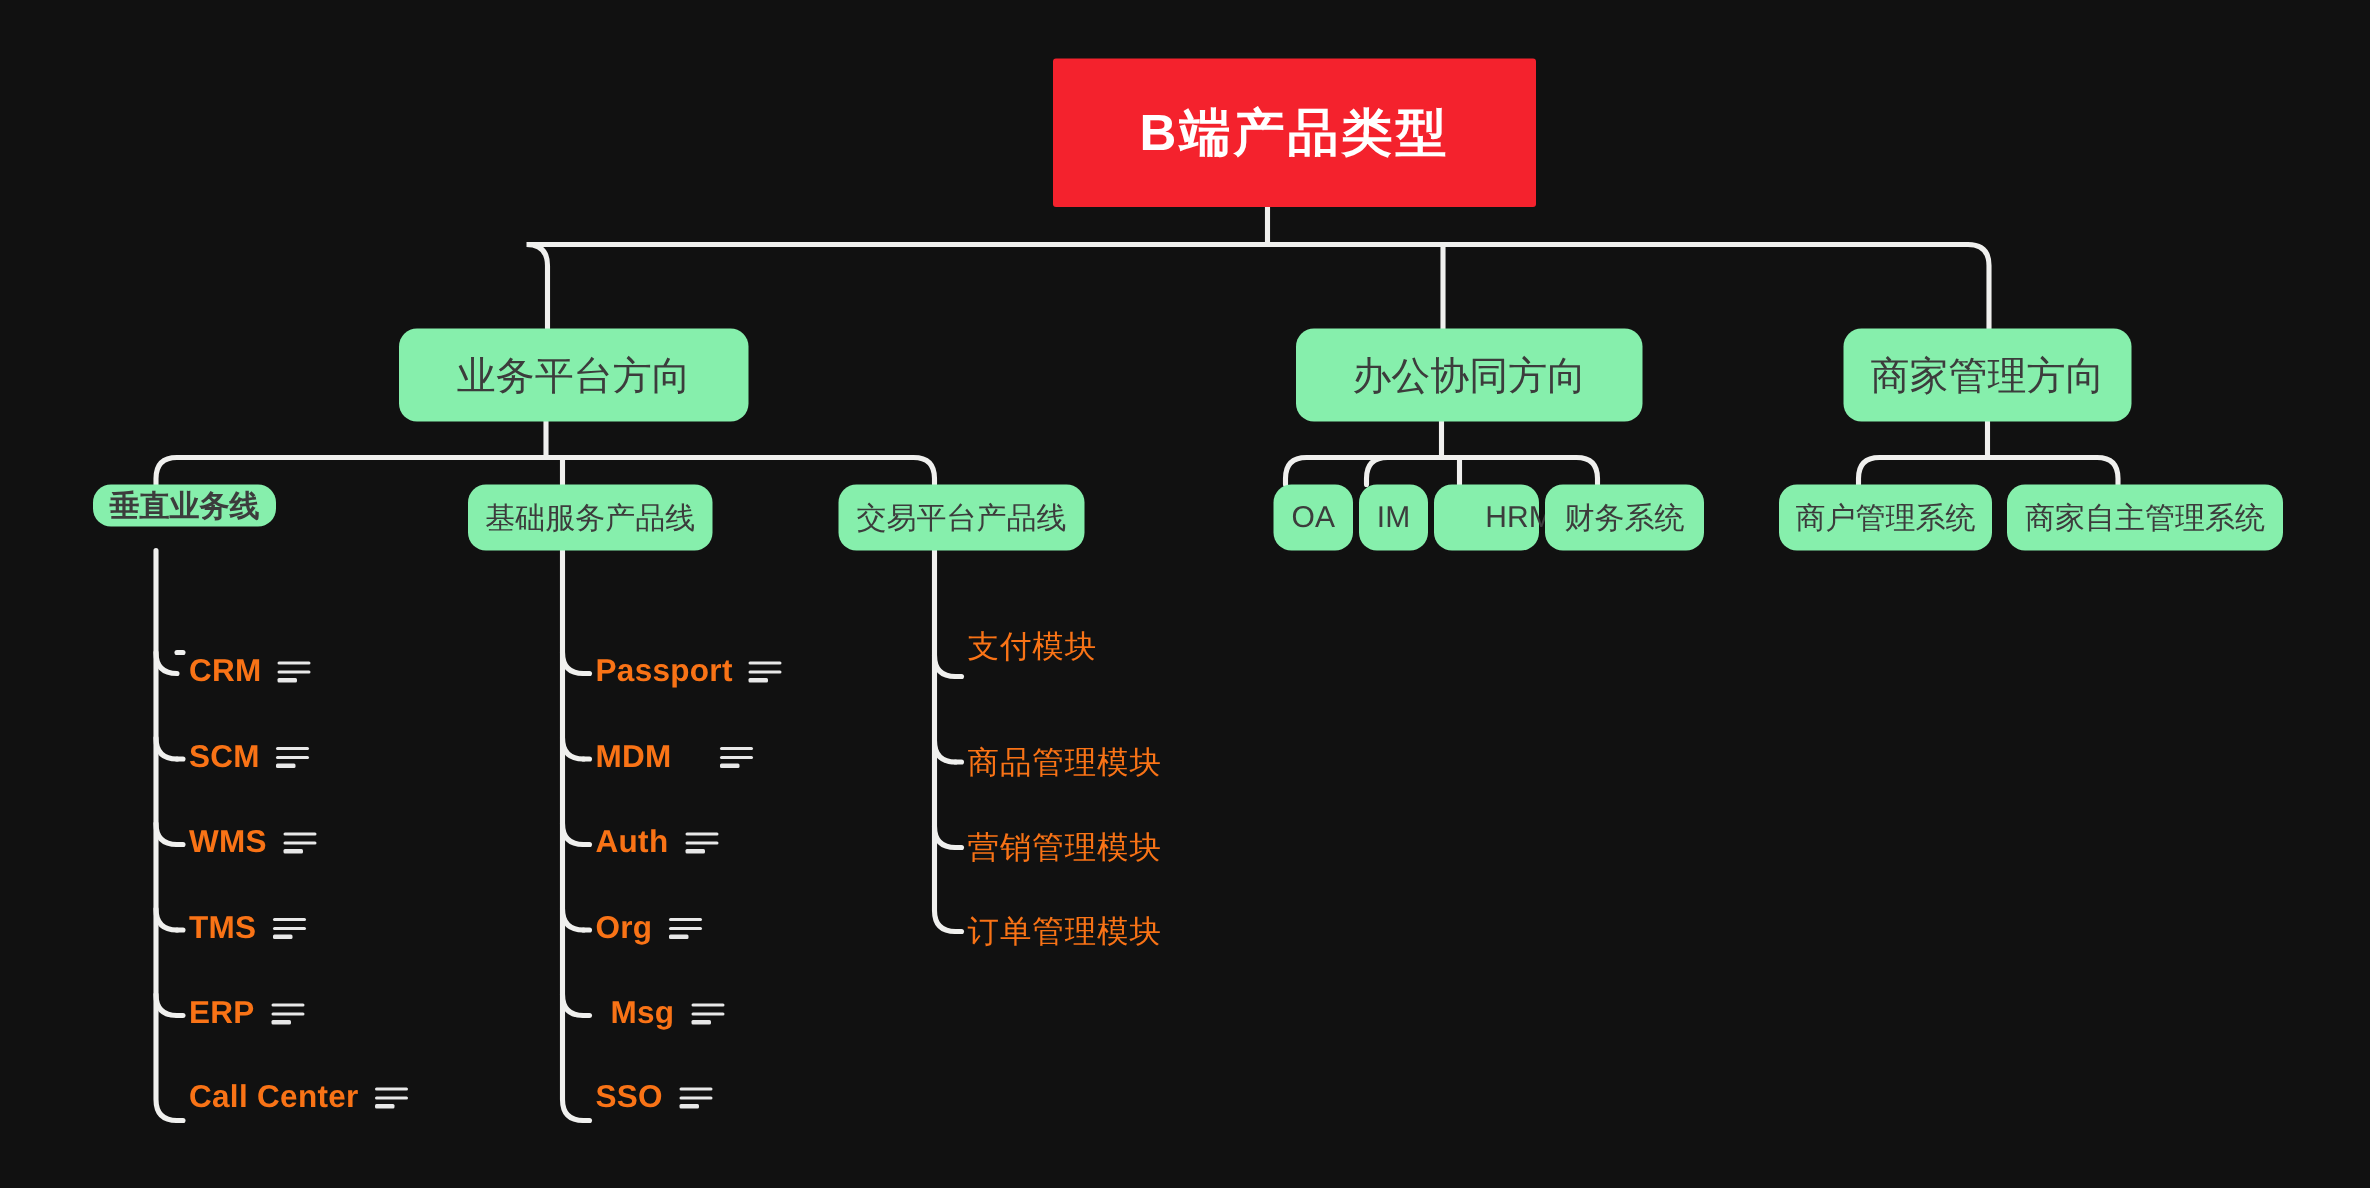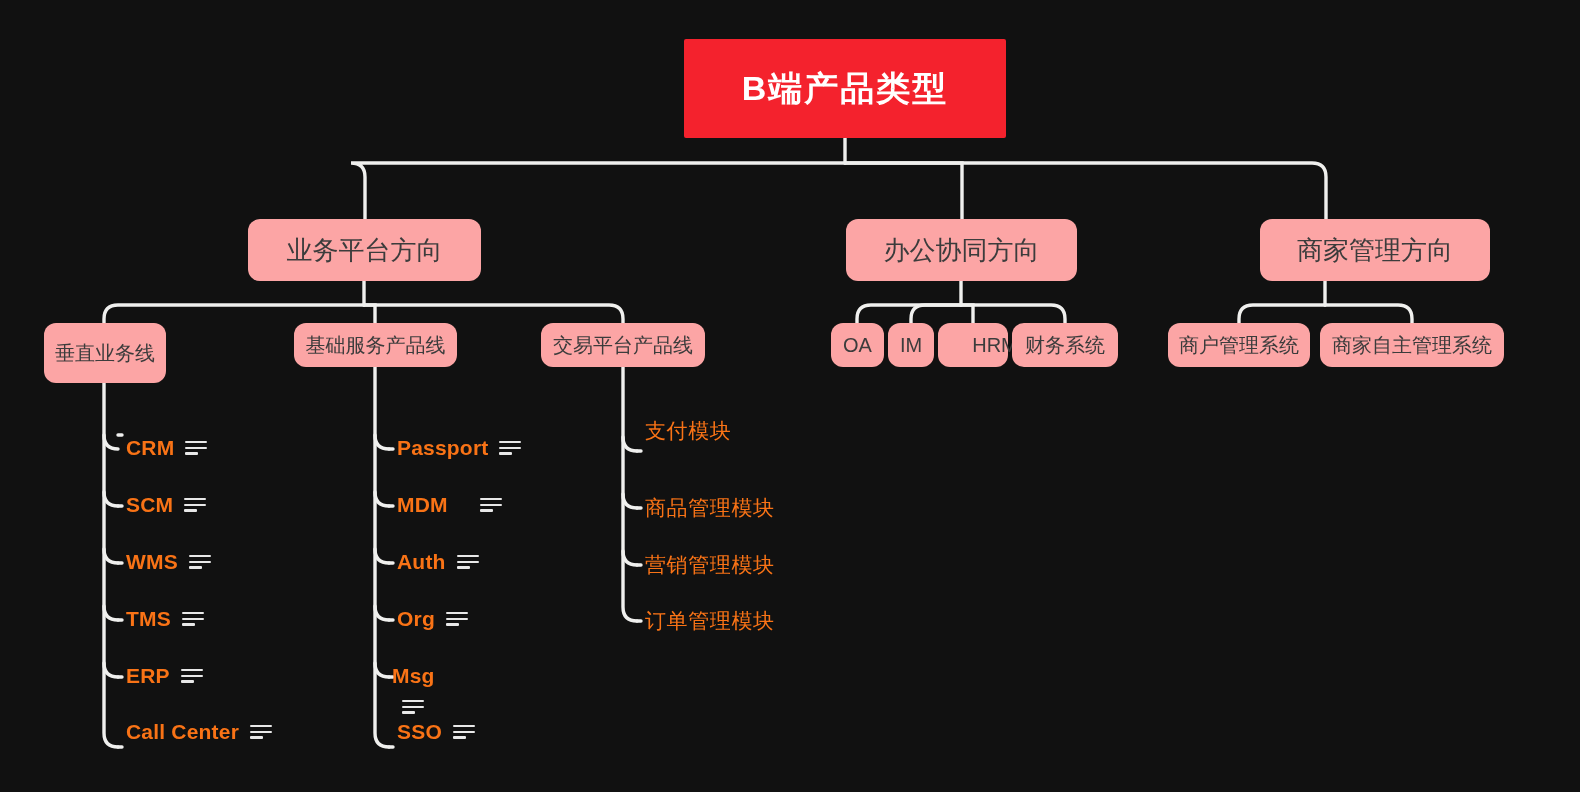--- a/index.html
+++ b/index.html
@@ -24,31 +24,32 @@
     pointer-events: none;
   }
   
   .node {
     position: absolute;
     display: flex;
     align-items: center;
     justify-content: center;
     box-sizing: border-box;
     white-space: nowrap;
+    margin-left: 18px;
   }
   .node-root {
     background: #f4222d;
     color: #ffffff;
     font-size: 34px;
     font-weight: 700;
     letter-spacing: 2px;
     border-radius: 2px;
   }
   .node-box {
-    background: #fca5a5;
+    background: #86efac;
     color: #3c3c3c;
     border-radius: 12px;
   }
   .lvl2 { font-size: 26px; }
   .lvl3 { font-size: 20px; }
   
   .leaf {
     position: absolute;
     display: flex;
     align-items: center;
@@ -149,23 +150,23 @@
       <path d="M637,621 L641,621"></path>
     </g>
   </svg>
 
   <div class="node node-root" style="left:684px; top:39px; width:322px; height:99px;">B端产品类型</div>
 
   <div class="node node-box lvl2" style="left:248px; top:219px; width:233px; height:62px;">业务平台方向</div>
 
   <div class="node node-box lvl2" style="left:846px; top:219px; width:231px; height:62px;">办公协同方向</div>
 
-  <div class="node node-box lvl2" style="left:1260px; top:219px; width:230px; height:62px;">商家管理方向</div>
-
-  <div class="node node-box lvl3" style="left:44px; top:323px; width:122px; height:60px;">垂直业务线</div>
+  <div class="node node-box lvl2" style="left:1211px; top:219px; width:192px; height:62px;">商家管理方向</div>
+
+  <div class="node node-box lvl3" style="left:44px; top:323px; width:122px; height:28px;font-weight:bold;">垂直业务线</div>
 
   <div class="node node-box lvl3" style="left:294px; top:323px; width:163px; height:44px;">基础服务产品线</div>
 
   <div class="node node-box lvl3" style="left:541px; top:323px; width:164px; height:44px;">交易平台产品线</div>
 
   <div class="node node-box lvl3" style="left:831px; top:323px; width:53px; height:44px;">OA</div>
 
   <div class="node node-box lvl3" style="left:888px; top:323px; width:46px; height:44px;">IM</div>
 
   <div class="node node-box lvl3" style="left:938px; top:323px; width:70px; height:44px;padding-left:44px;">HRM</div>
@@ -250,21 +251,21 @@
       </span>
   </div>
   <div class="leaf" style="left:397px; top:607px;">
     <span class="leaf-label">Org</span>
     <span class="note-icon">
         <i></i>
         <i></i>
         <i></i>
       </span>
   </div>
-  <div class="leaf" style="left:392px; top:664px;flex-direction:column;">
+  <div class="leaf" style="left:407px; top:664px;">
     <span class="leaf-label">Msg</span>
     <span class="note-icon">
         <i></i>
         <i></i>
         <i></i>
       </span>
   </div>
   <div class="leaf" style="left:397px; top:720px;">
     <span class="leaf-label">SSO</span>
     <span class="note-icon">

